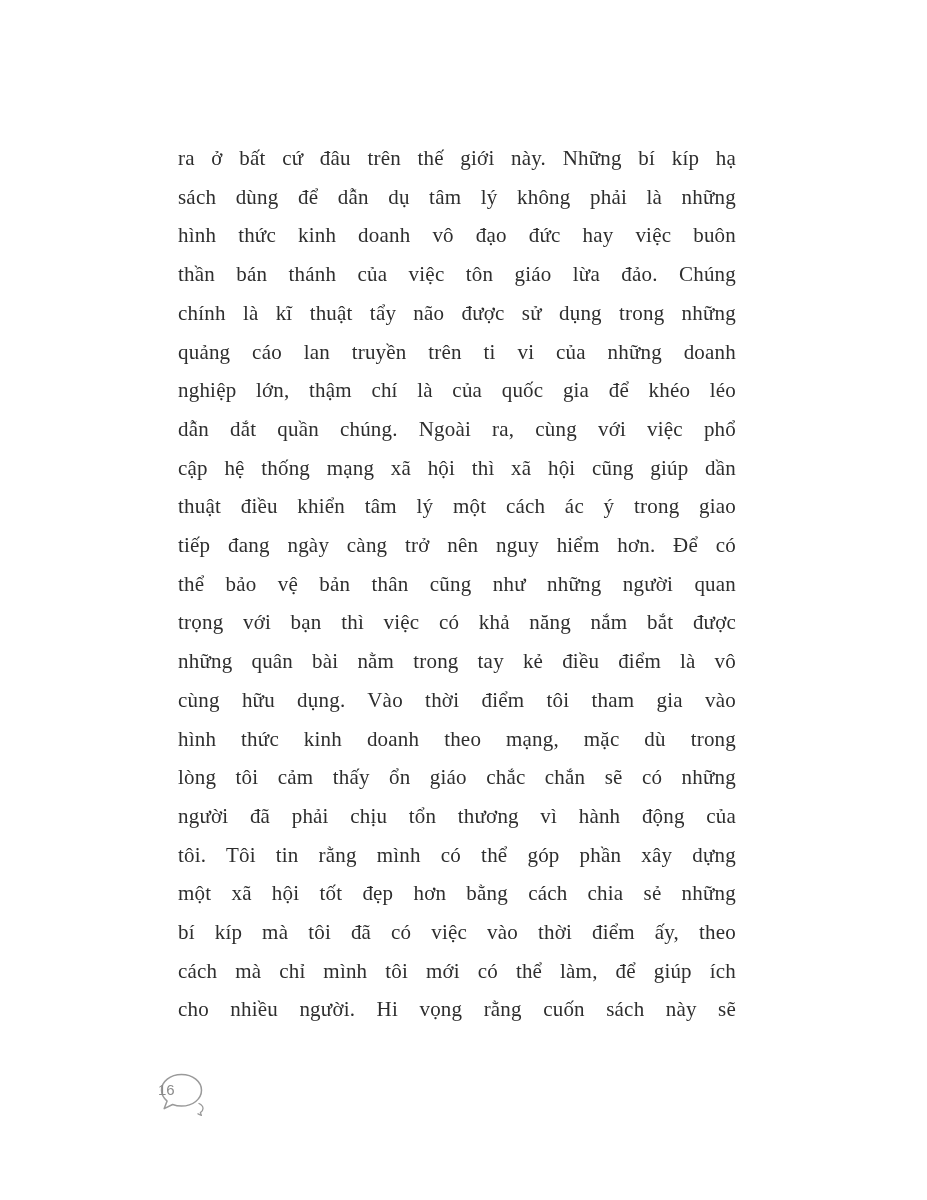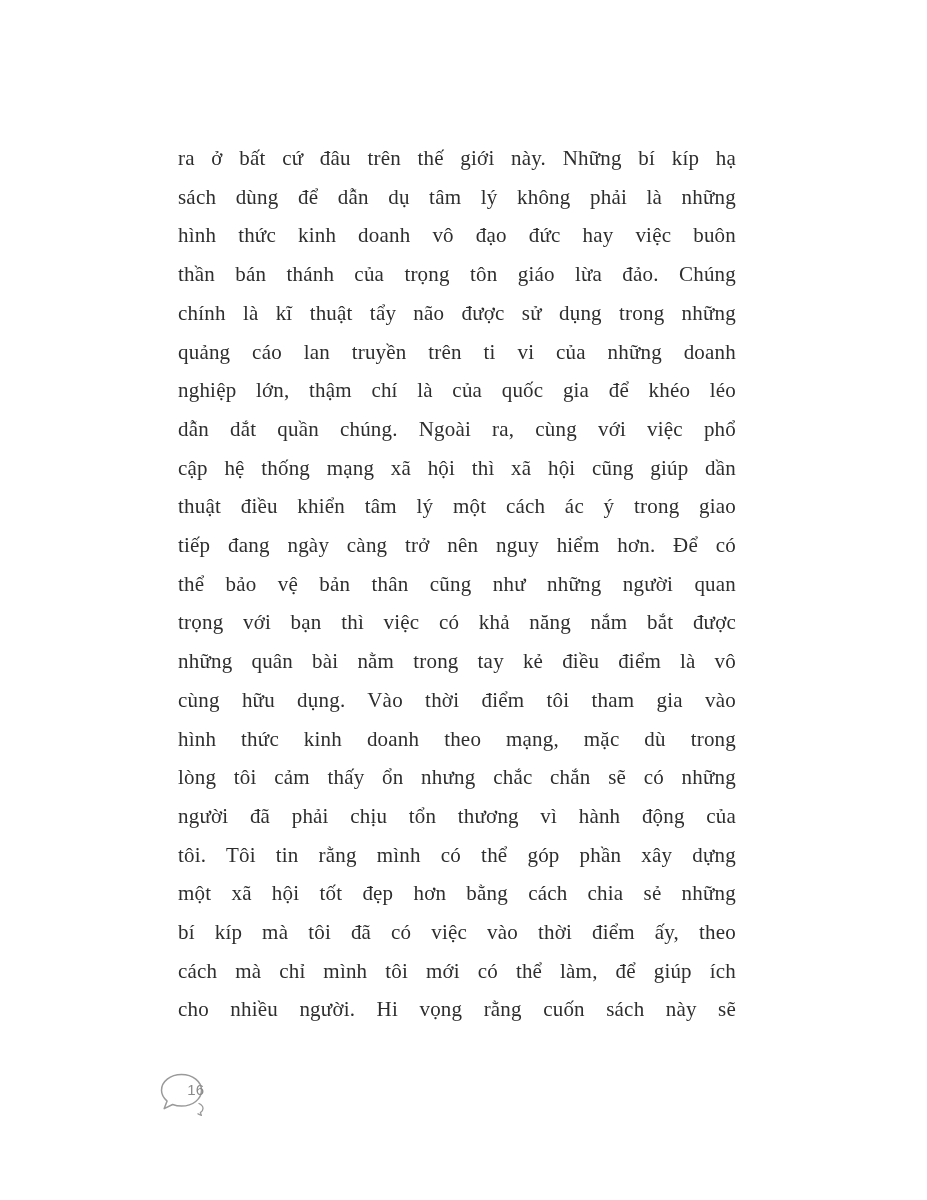--- a/index.html
+++ b/index.html
@@ -45,49 +45,49 @@
   .bubble-wrap svg {
     position: absolute;
     left: 0;
     top: 0;
   }
   .page-number {
     position: absolute;
     left: 0;
     top: 11px;
     width: 46px;
-    text-align: right;
+    text-align: left;
     font-family: "Liberation Sans", sans-serif;
     font-size: 15px;
     color: #8a8a8a;
   }
 </style>
 </head>
 <body>
 
 <div class="page">
 
   <div class="text-block">
     <div class="text-line">ra ở bất cứ đâu trên thế giới này. Những bí kíp hạ</div>
     <div class="text-line">sách dùng để dẫn dụ tâm lý không phải là những</div>
     <div class="text-line">hình thức kinh doanh vô đạo đức hay việc buôn</div>
-    <div class="text-line">thần bán thánh của trọng tôn giáo lừa đảo. Chúng</div>
+    <div class="text-line">thần bán thánh của việc tôn giáo lừa đảo. Chúng</div>
     <div class="text-line">chính là kĩ thuật tẩy não được sử dụng trong những</div>
     <div class="text-line">quảng cáo lan truyền trên ti vi của những doanh</div>
     <div class="text-line">nghiệp lớn, thậm chí là của quốc gia để khéo léo</div>
     <div class="text-line">dẫn dắt quần chúng. Ngoài ra, cùng với việc phổ</div>
     <div class="text-line">cập hệ thống mạng xã hội thì xã hội cũng giúp dần</div>
     <div class="text-line">thuật điều khiển tâm lý một cách ác ý trong giao</div>
     <div class="text-line">tiếp đang ngày càng trở nên nguy hiểm hơn. Để có</div>
     <div class="text-line">thể bảo vệ bản thân cũng như những người quan</div>
     <div class="text-line">trọng với bạn thì việc có khả năng nắm bắt được</div>
     <div class="text-line">những quân bài nằm trong tay kẻ điều điểm là vô</div>
     <div class="text-line">cùng hữu dụng. Vào thời điểm tôi tham gia vào</div>
     <div class="text-line">hình thức kinh doanh theo mạng, mặc dù trong</div>
-    <div class="text-line">lòng tôi cảm thấy ổn nhưng chắc chắn sẽ có những</div>
+    <div class="text-line">lòng tôi cảm thấy ổn giáo chắc chắn sẽ có những</div>
     <div class="text-line">người đã phải chịu tổn thương vì hành động của</div>
     <div class="text-line">tôi. Tôi tin rằng mình có thể góp phần xây dựng</div>
     <div class="text-line">một xã hội tốt đẹp hơn bằng cách chia sẻ những</div>
     <div class="text-line">bí kíp mà tôi đã có việc vào thời điểm ấy, theo</div>
     <div class="text-line">cách mà chỉ mình tôi mới có thể làm, để giúp ích</div>
     <div class="text-line">cho nhiều người. Hi vọng rằng cuốn sách này sẽ</div>
   </div>
 
   <div class="footer">
     <span class="bubble-wrap">

